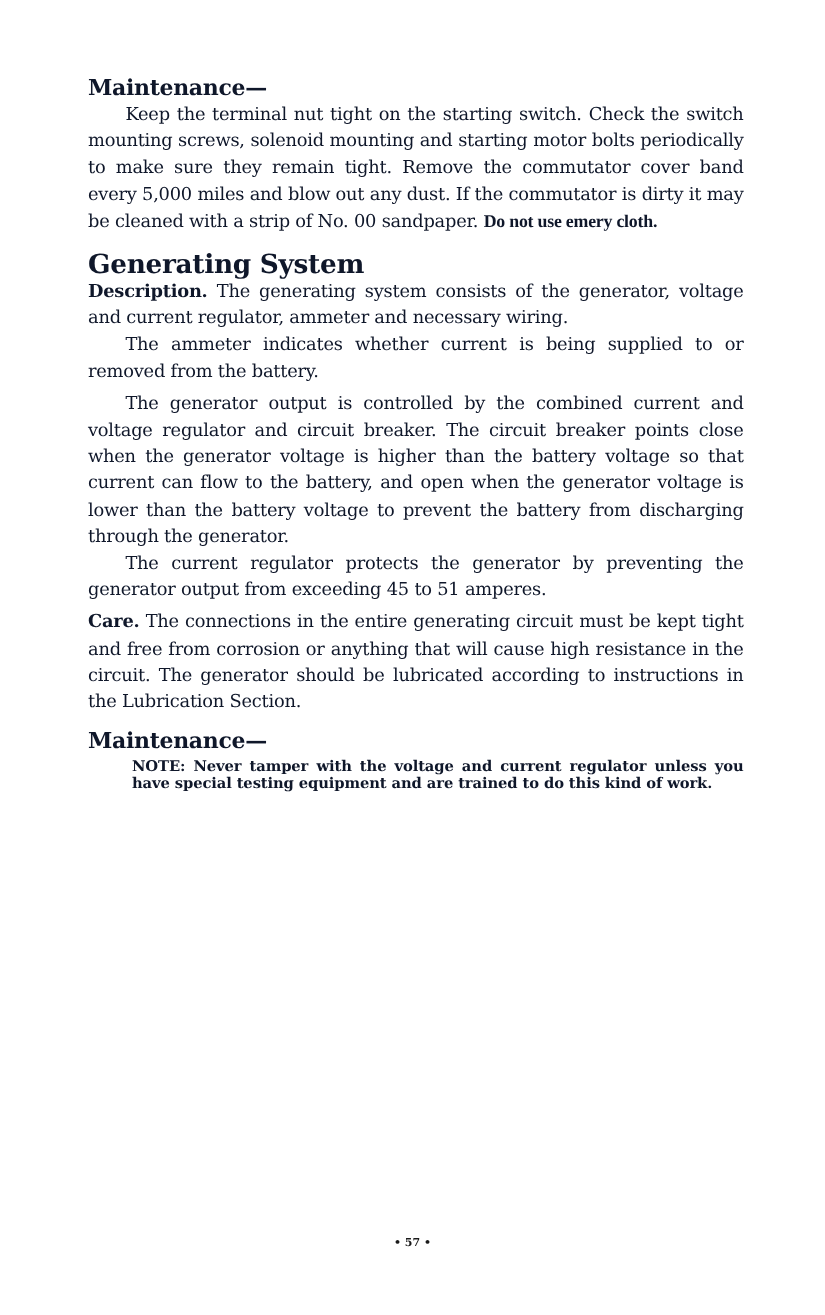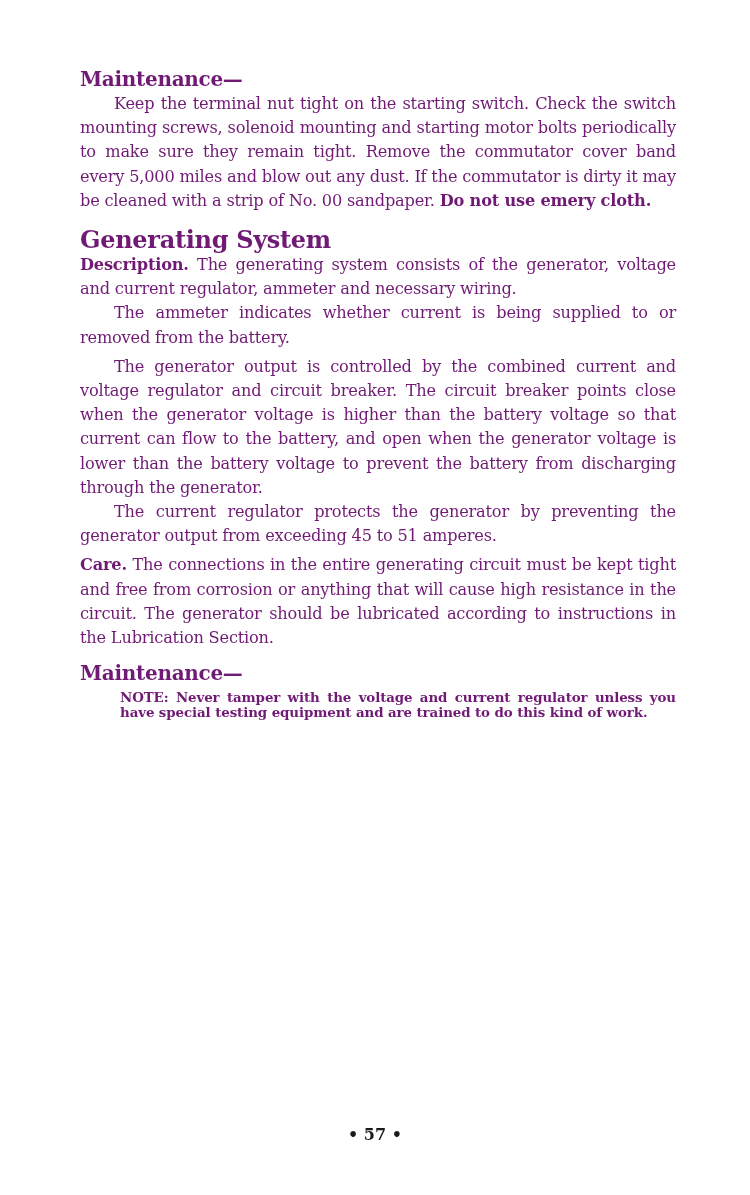--- a/index.html
+++ b/index.html
@@ -1,37 +1,37 @@
 <!DOCTYPE html>
 <html><head>
   <meta charset="utf-8">
   <style>
     html, body { margin: 0; padding: 0; background: #ffffff; }
     body { width: 750px; height: 1195px; position: relative; overflow: hidden; }
     .page {
       position: absolute; left: 80px; top: 66px; width: 596px;
-      font-family: "DejaVu Serif", serif; color: #701a75;
+      font-family: "DejaVu Serif", serif; color: #0f172a;
       font-size: 16.2px; line-height: 24.2px;
     }
     .h-side { font-weight: bold; font-size: 20px; line-height: 26px; margin: 0; letter-spacing: -0.3px; }
     .h-center { font-weight: bold; font-size: 24px; line-height: 26px; text-align: left; margin: 14px 0 0 0; letter-spacing: -0.3px; }
     p { margin: 0; text-align: justify; text-align-last: left; letter-spacing: -0.2px; }
     .ind { text-indent: 34px; }
     .ind-s { text-indent: 22px; }
     .lead { font-weight: bold; }
-    .bold { font-weight: bold; }
+    .bold { font-weight: bold; font-family: Liberation Serif, serif; }
     .gap { margin-top: 5px; }
     .gap-h { margin-top: 10px; }
     .note {
       margin: 4px 0 2px 40px; font-size: 13.4px; line-height: 14.5px; font-weight: bold;
       text-align: justify; text-align-last: left; letter-spacing: -0.1px;
     }
     .pagenum {
       position: absolute; top: 1125px; left: 0; width: 750px; text-align: center;
-      font-family: "DejaVu Serif", serif; font-weight: bold; font-size: 16px; color: #1a1a1a;
+      font-family: "DejaVu Serif", serif; font-weight: bold; font-size: 10px; color: #1a1a1a;
     }
   </style>
 </head>
 <body>
 
 <div class="page">
   <h2 class="h-side">Maintenance—</h2>
   <p class="ind"><span>Keep the terminal nut tight on the starting switch. Check the switch mounting screws, solenoid mounting and starting motor bolts periodically to make sure they remain tight. Remove the commutator cover band every 5,000 miles and blow out any dust. If the commutator is dirty it may be cleaned with a strip of No. 00 sandpaper.</span> <span class="bold">Do not use emery cloth.</span></p>
 
   <h2 class="h-center">Generating System</h2>

